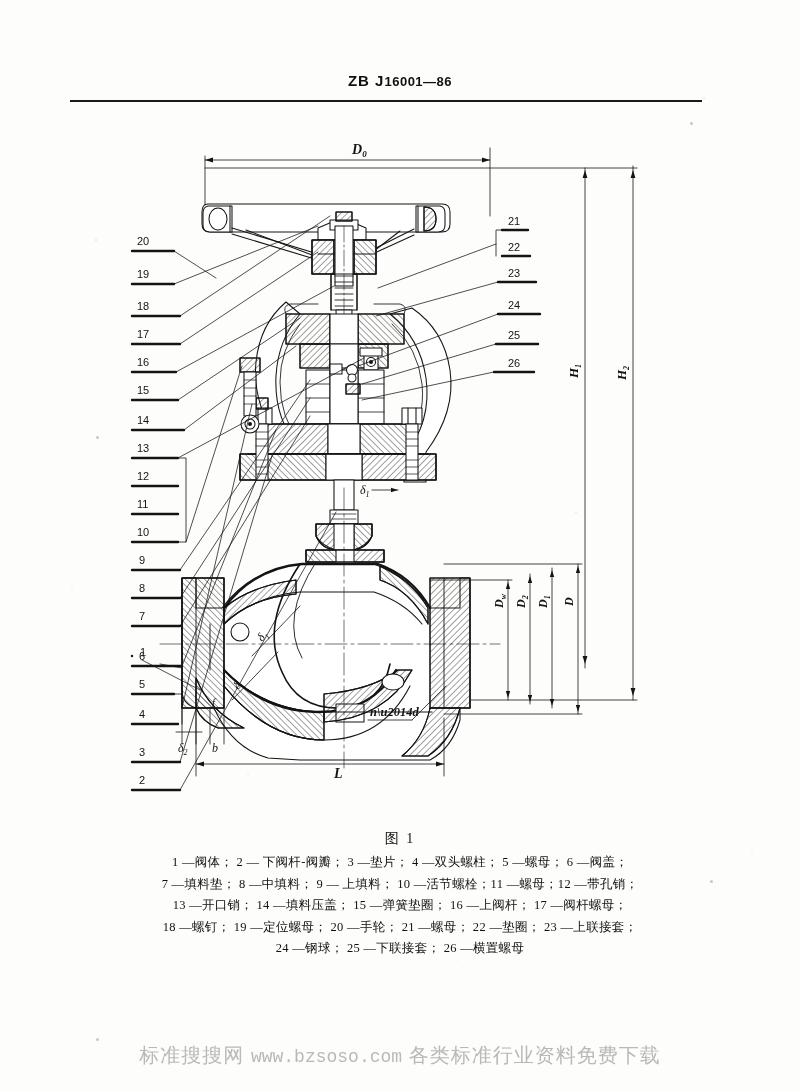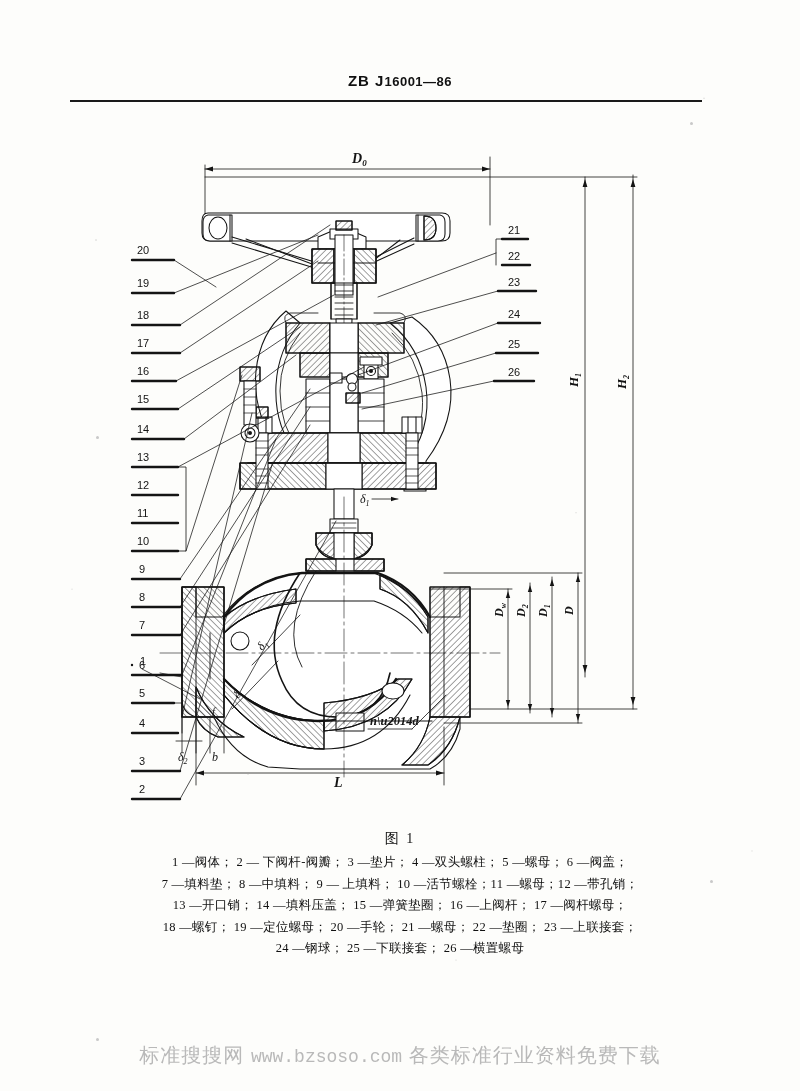--- a/index.html
+++ b/index.html
@@ -60,21 +60,21 @@
     font-weight:800; font-size:56px;
     color: rgba(150,150,150,.34);
     letter-spacing: -1px;
     white-space:nowrap;
     pointer-events:none;
     z-index: 6;
   }
 
   
   #drawing {
-    position:absolute; left:0; top:117px; width:660px; height:700px;
+    position:absolute; left:0; top:108px; width:660px; height:700px;
     z-index: 3;
   }
   #drawing svg { display:block; }
 
   
   #fig-title {
     position:absolute; left:0; top:830px; width:800px;
     text-align:center;
     font-size:14px;
     letter-spacing:2px;

